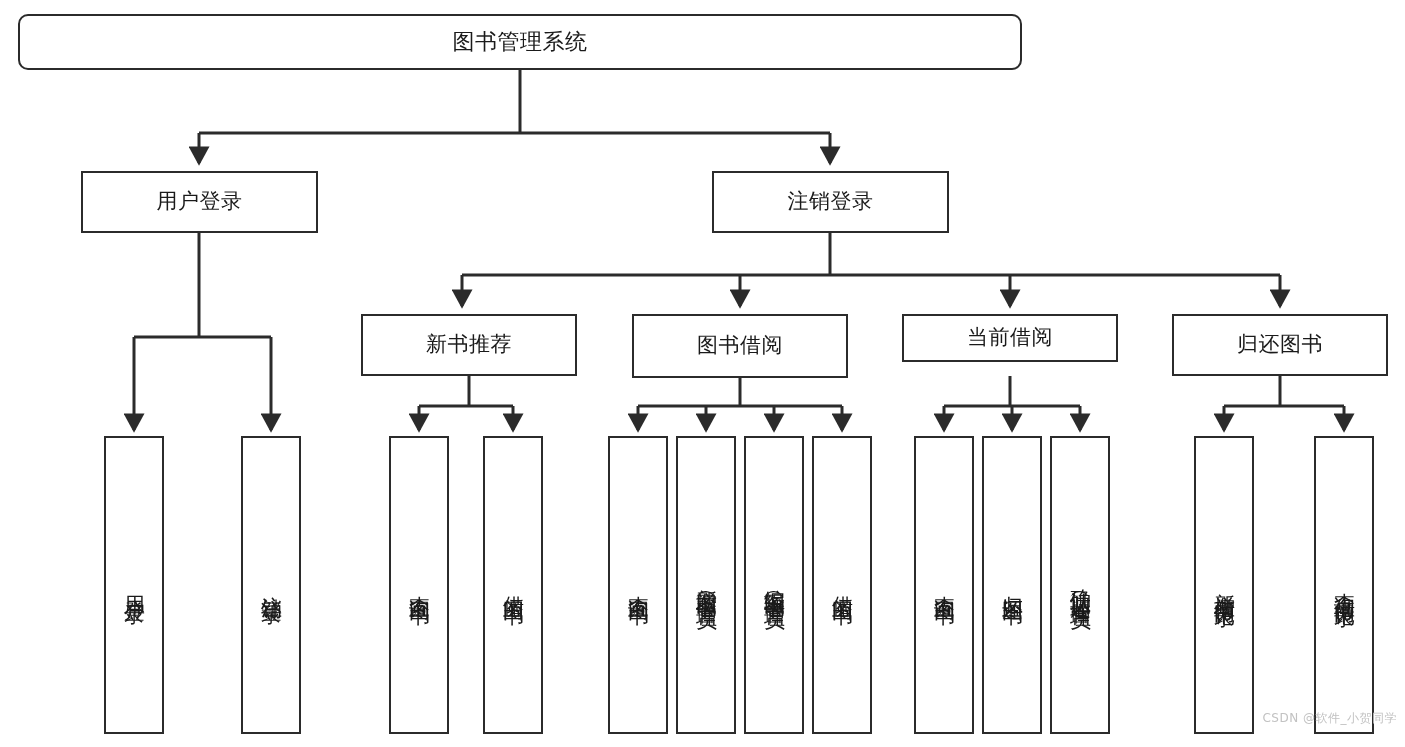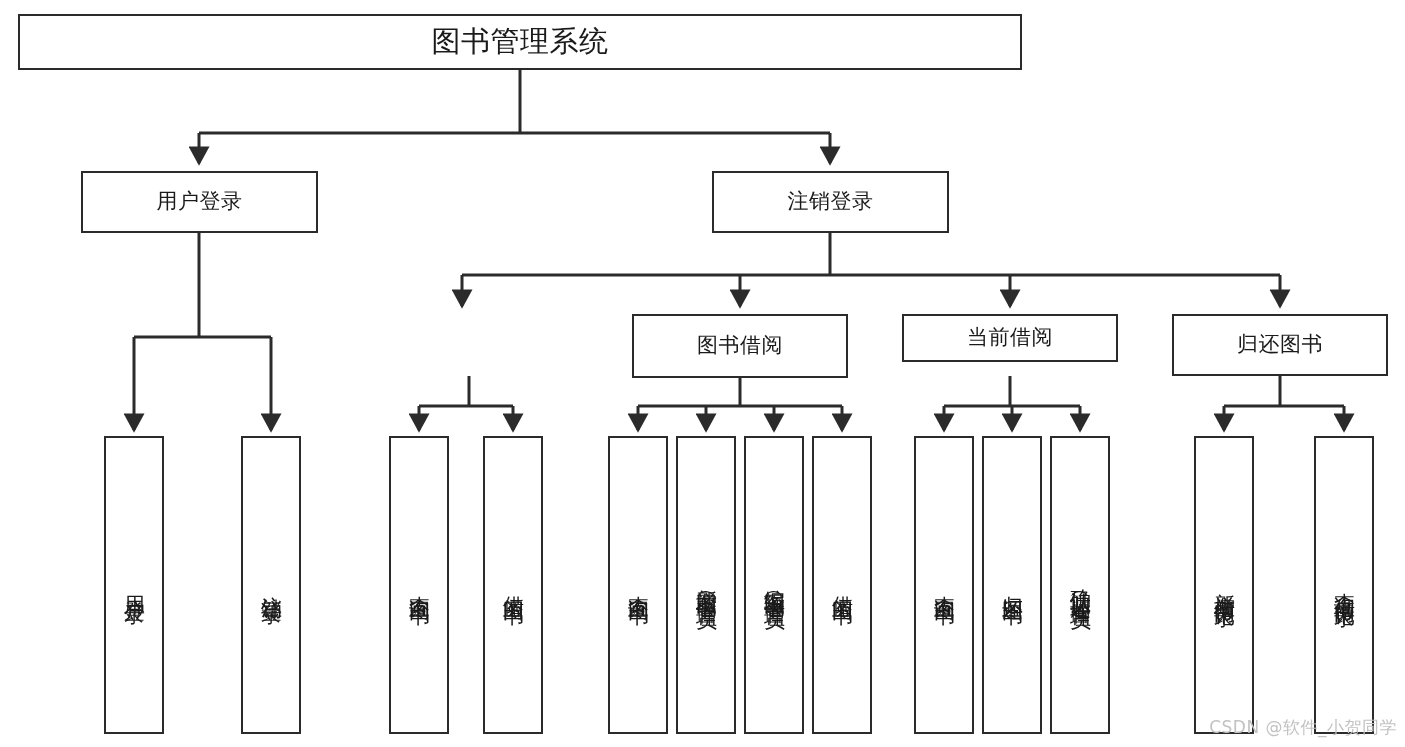--- a/index.html
+++ b/index.html
@@ -36,43 +36,44 @@
     justify-content: center;
     color: #1a1a1a;
   }
   .node.h {
     
     font-size: 21px;
     letter-spacing: 0.5px;
     line-height: 1.1;
   }
   .node.root {
-    font-size: 29px;
+    font-size: 22px;
+    border-radius: 10px;
   }
   .node.v {
     
     font-size: 21px;
     align-items: center;
     justify-content: center;
     padding: 6px 0;
   }
   .vtext {
     writing-mode: vertical-rl;
     text-orientation: upright;
     -webkit-text-orientation: upright;
     letter-spacing: 3px;
     line-height: 1;
     white-space: nowrap;
     text-align: center;
   }
   #watermark {
     position: absolute;
     right: 8px;
-    bottom: 8px;
-    font-size: 17px;
+    bottom: 20px;
+    font-size: 12px;
     color: #c2c2c2;
     letter-spacing: 0.5px;
     white-space: nowrap;
     user-select: none;
   }
 </style>
 </head>
 <body>
 
 <div id="canvas">
@@ -131,20 +132,23 @@
     <span>图书管理系统</span>
   </div>
 
   <div class="node h" style="left:81px; top:171px; width:237px; height:62px;">
     <span>用户登录</span>
   </div>
   <div class="node h" style="left:712px; top:171px; width:237px; height:62px;">
     <span>注销登录</span>
   </div>
 
+  <div class="node h" style="left:361px; top:314px; width:216px; height:62px;">
+    <span>新书推荐</span>
+  </div>
   <div class="node h" style="left:632px; top:314px; width:216px; height:64px;">
     <span>图书借阅</span>
   </div>
   <div class="node h" style="left:902px; top:314px; width:216px; height:48px;">
     <span>当前借阅</span>
   </div>
   <div class="node h" style="left:1172px; top:314px; width:216px; height:62px;">
     <span>归还图书</span>
   </div>
 

